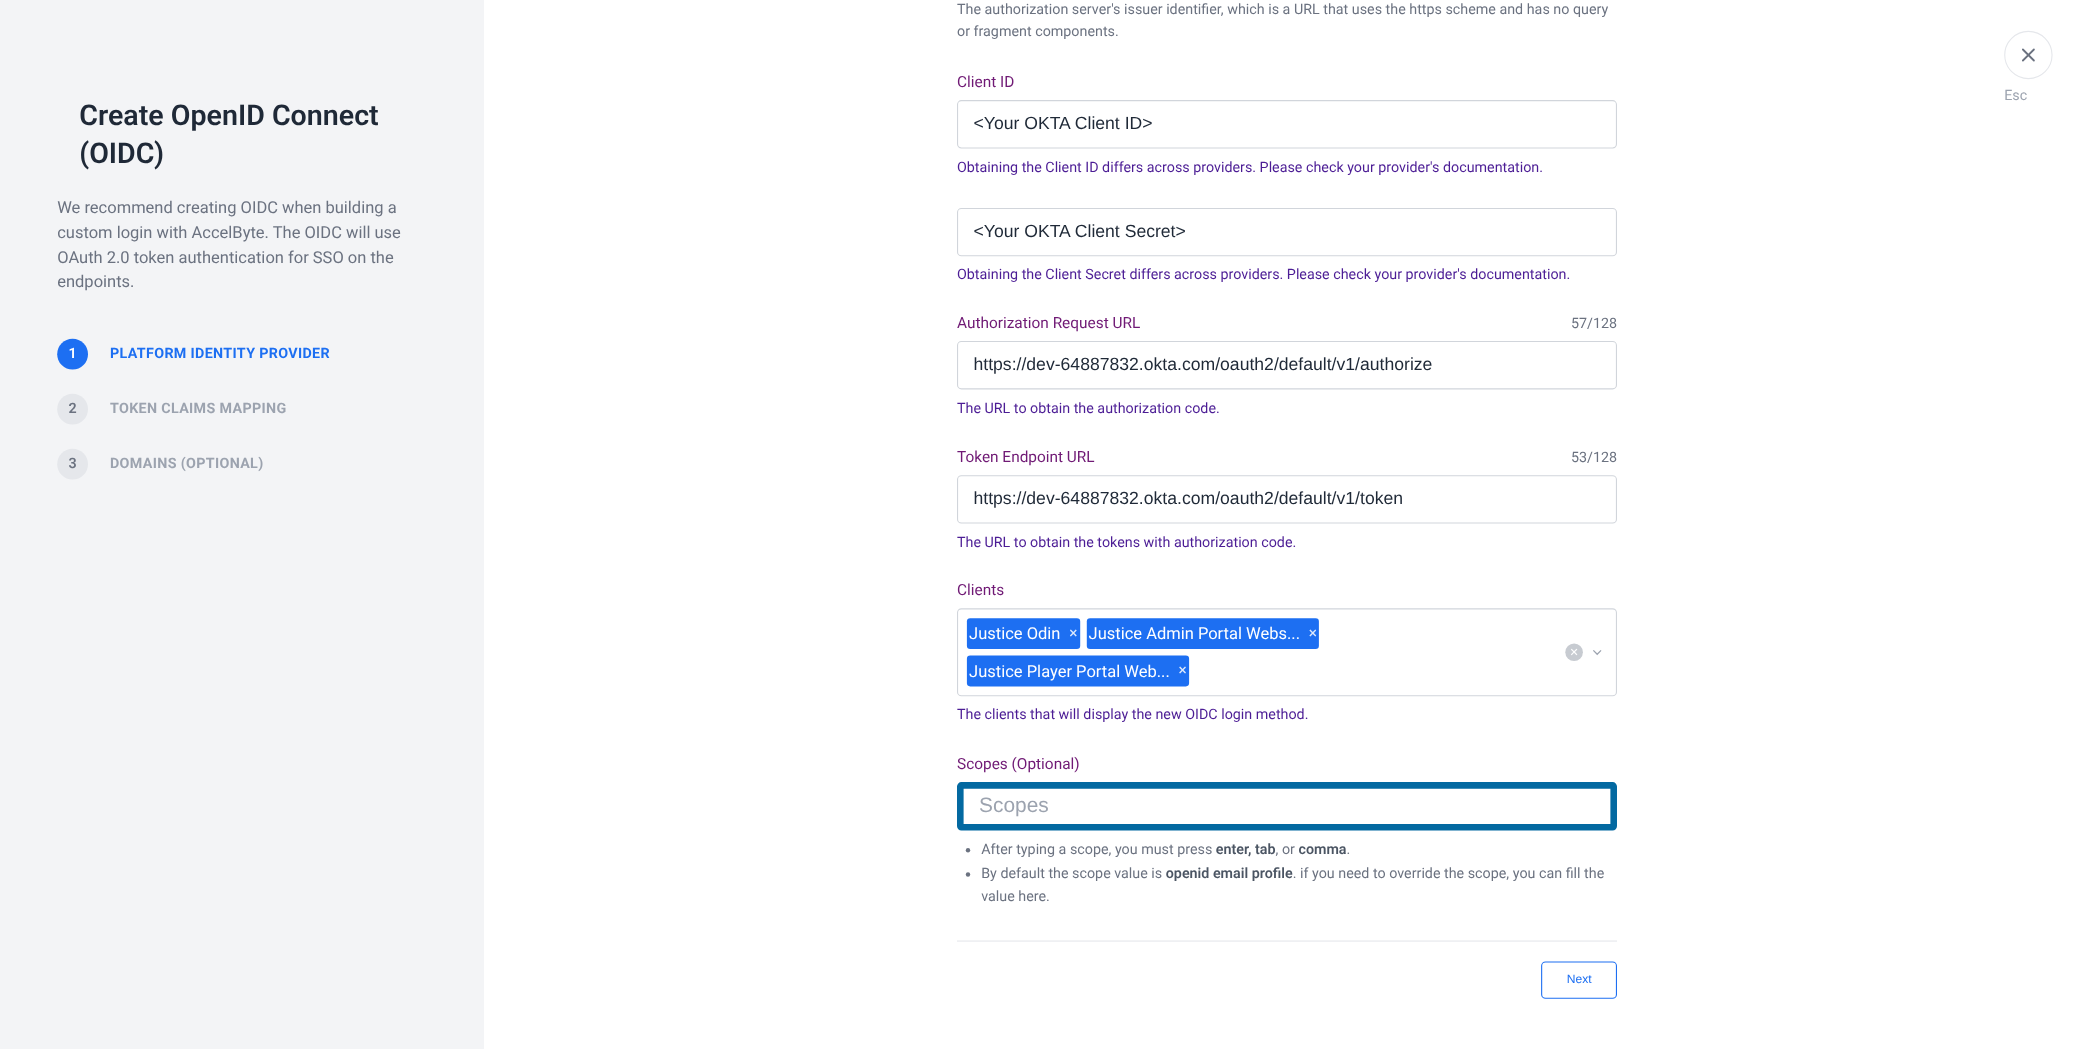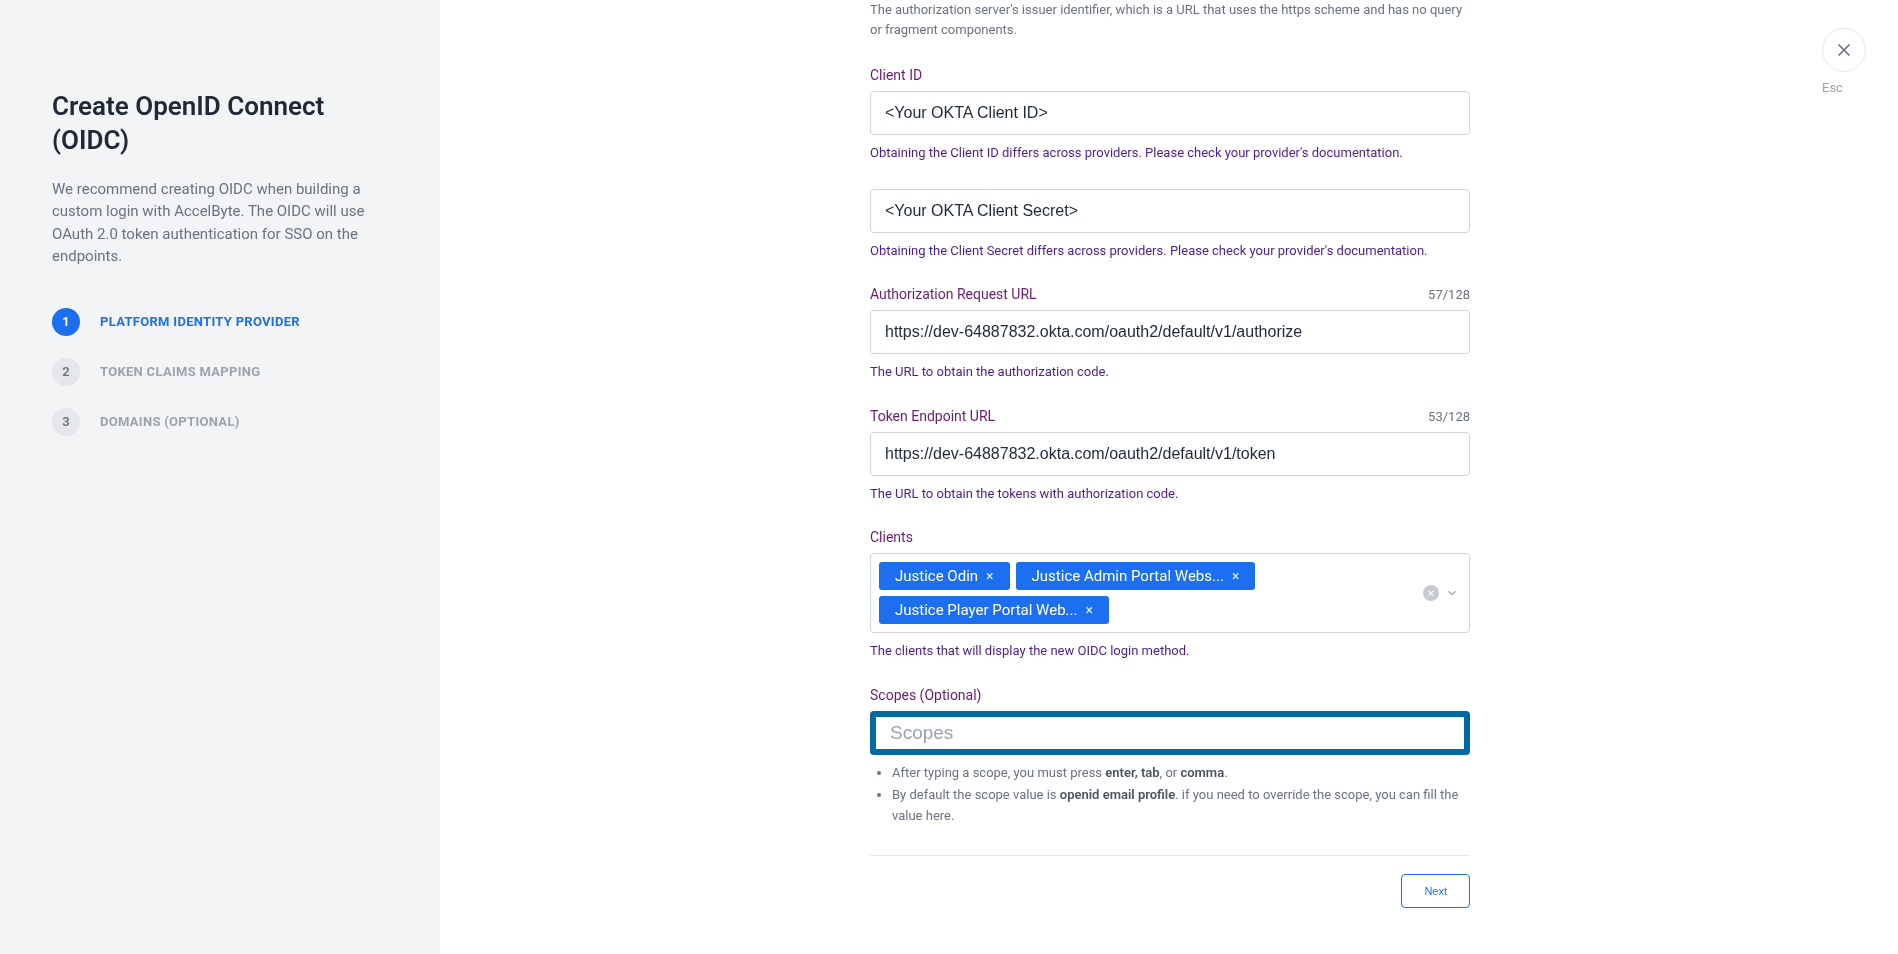--- a/index.html
+++ b/index.html
@@ -17,20 +17,21 @@
     background: #f3f4f6;
     padding: 90px 52px 40px 52px;
     flex-shrink: 0;
   }
   .sidebar h1 {
     font-size: 26px;
     font-weight: 600;
     color: #1f2937;
     line-height: 1.3;
     margin-bottom: 20px;
+    margin-left: 20px;
   }
   .sidebar .desc {
     font-size: 15px;
     color: #6b7280;
     line-height: 1.5;
     margin-bottom: 40px;
   }
   .steps {}
   .step {
     display: flex;
@@ -158,21 +159,21 @@
     display: flex;
     flex-wrap: wrap;
     gap: 6px;
     position: relative;
     min-height: 44px;
   }
   .chip {
     background: #1d6ff2;
     color: #fff;
     border-radius: 3px;
-    padding: 5px 16px;
+    padding: 5px 2px;
     font-size: 15px;
     display: inline-flex;
     align-items: center;
     gap: 8px;
   }
   .chip .x {
     font-size: 14px;
     cursor: pointer;
     opacity: 0.85;
   }

